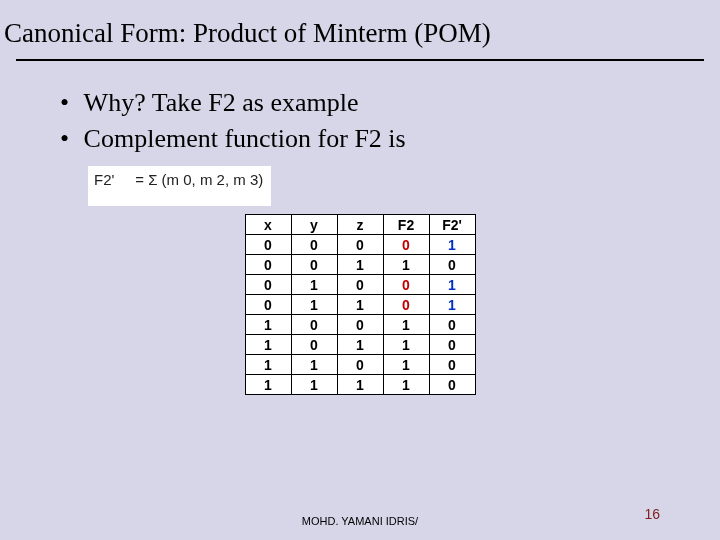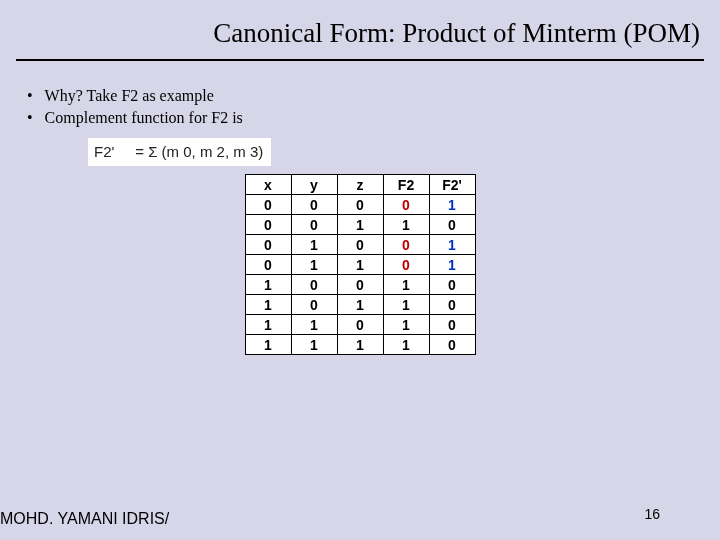--- a/index.html
+++ b/index.html
@@ -7,50 +7,50 @@
     width: 720px;
     height: 540px;
     background: #d6d6e8;
     font-family: "Times New Roman", serif;
     color: #000;
     position: relative;
     overflow: hidden;
   }
   .title {
     font-size: 27px;
-    text-align: right;
+    text-align: left;
     padding: 18px 20px 10px 4px;
   }
   .title-rule {
     border: none;
     border-top: 2px solid #000;
     margin: 0 16px 24px 16px;
   }
   .bullets {
     list-style: none;
-    padding-left: 49px;
-    font-size: 16px;
+    padding-left: 82px;
+    font-size: 26px;
     line-height: 1.4;
     font-family: Liberation Serif, serif;
   }
   .bullets li::before {
     content: "• ";
     margin-left: -22px;
     padding-right: 8px;
   }
   .formula-block {
     margin-top: 8px;
     margin-left: 88px;
     font-family: Arial, sans-serif;
     font-size: 15px;
     color: #222;
     line-height: 1.35;
     background: #fff;
     display: inline-block;
-    padding: 4px 8px 4px 6px;
+    padding: 4px 8px 16px 6px;
   }
   .formula-row { white-space: pre; }
   .table-wrap {
     margin-top: 8px;
     display: flex;
     justify-content: center;
   }
   table.truth {
     border-collapse: collapse;
     background: #fff;
@@ -64,32 +64,33 @@
     text-align: center;
     font-weight: bold;
   }
   table.truth td.red { color: #c00000; }
   table.truth td.blue { color: #0030c0; }
   .footer-author {
     position: absolute;
     bottom: 12px;
     left: 0;
     right: 0;
+    text-align: center;
     font-family: Arial, sans-serif;
-    font-size: 16px;
+    font-size: 11px;
     color: #000;
     line-height: 1.2;
   }
   .footer-page {
     position: absolute;
     bottom: 18px;
     right: 60px;
     font-family: Arial, sans-serif;
     font-size: 14px;
-    color: #000000;
+    color: #7f1d1d;
   }
 </style>
 </head>
 <body>
 
 
 
 <div class="title">Canonical Form: Product of Minterm (POM)</div>
 <hr class="title-rule">
 

